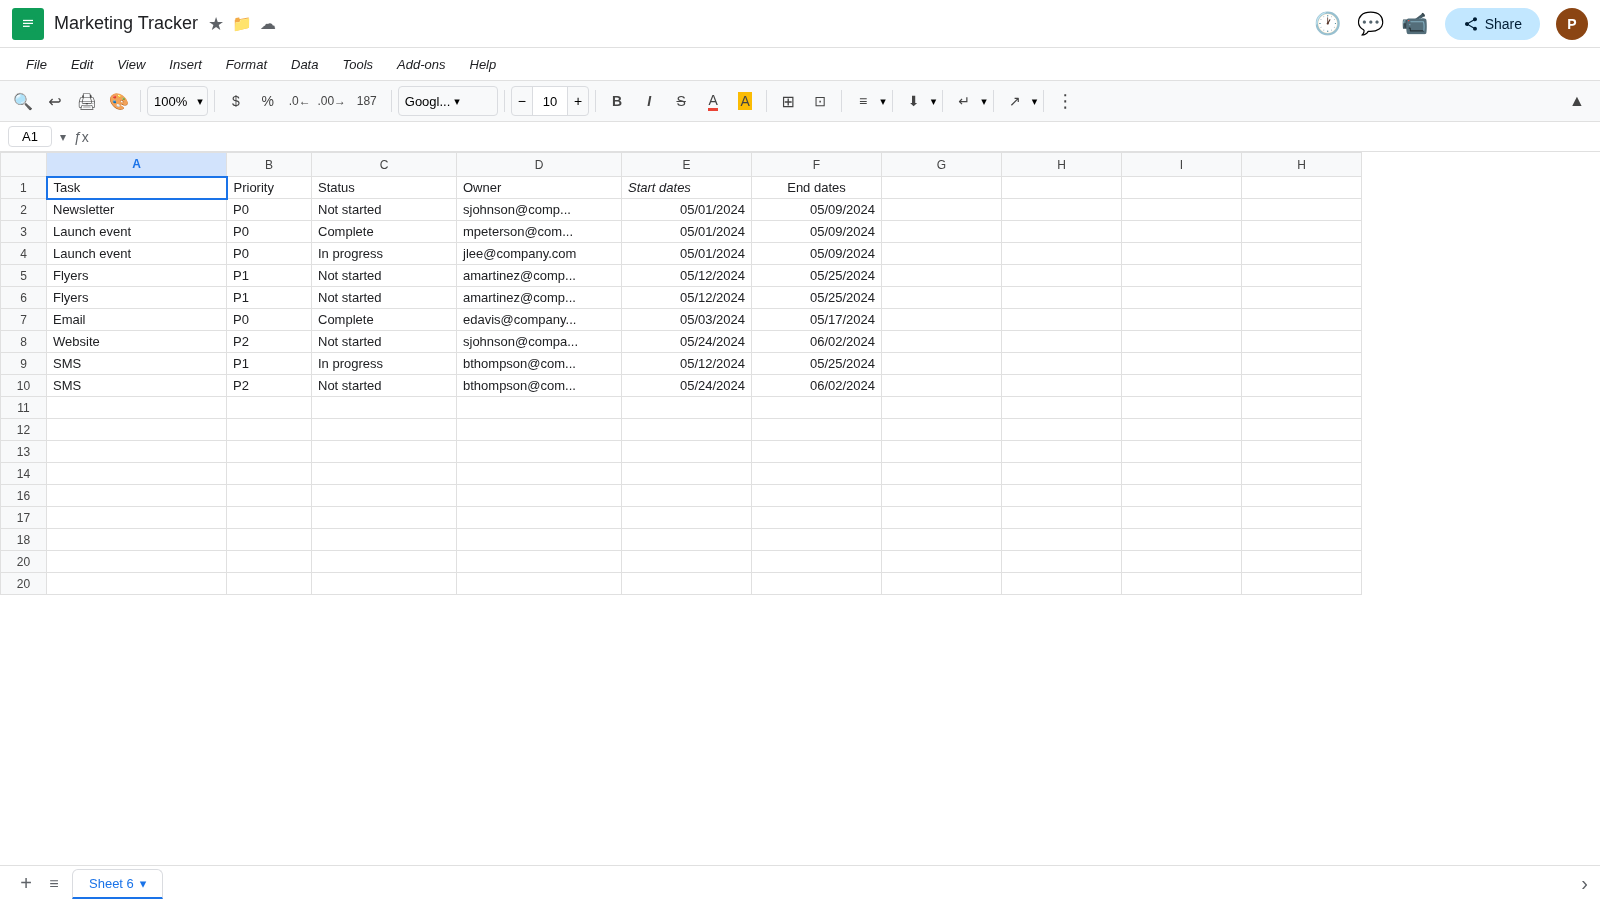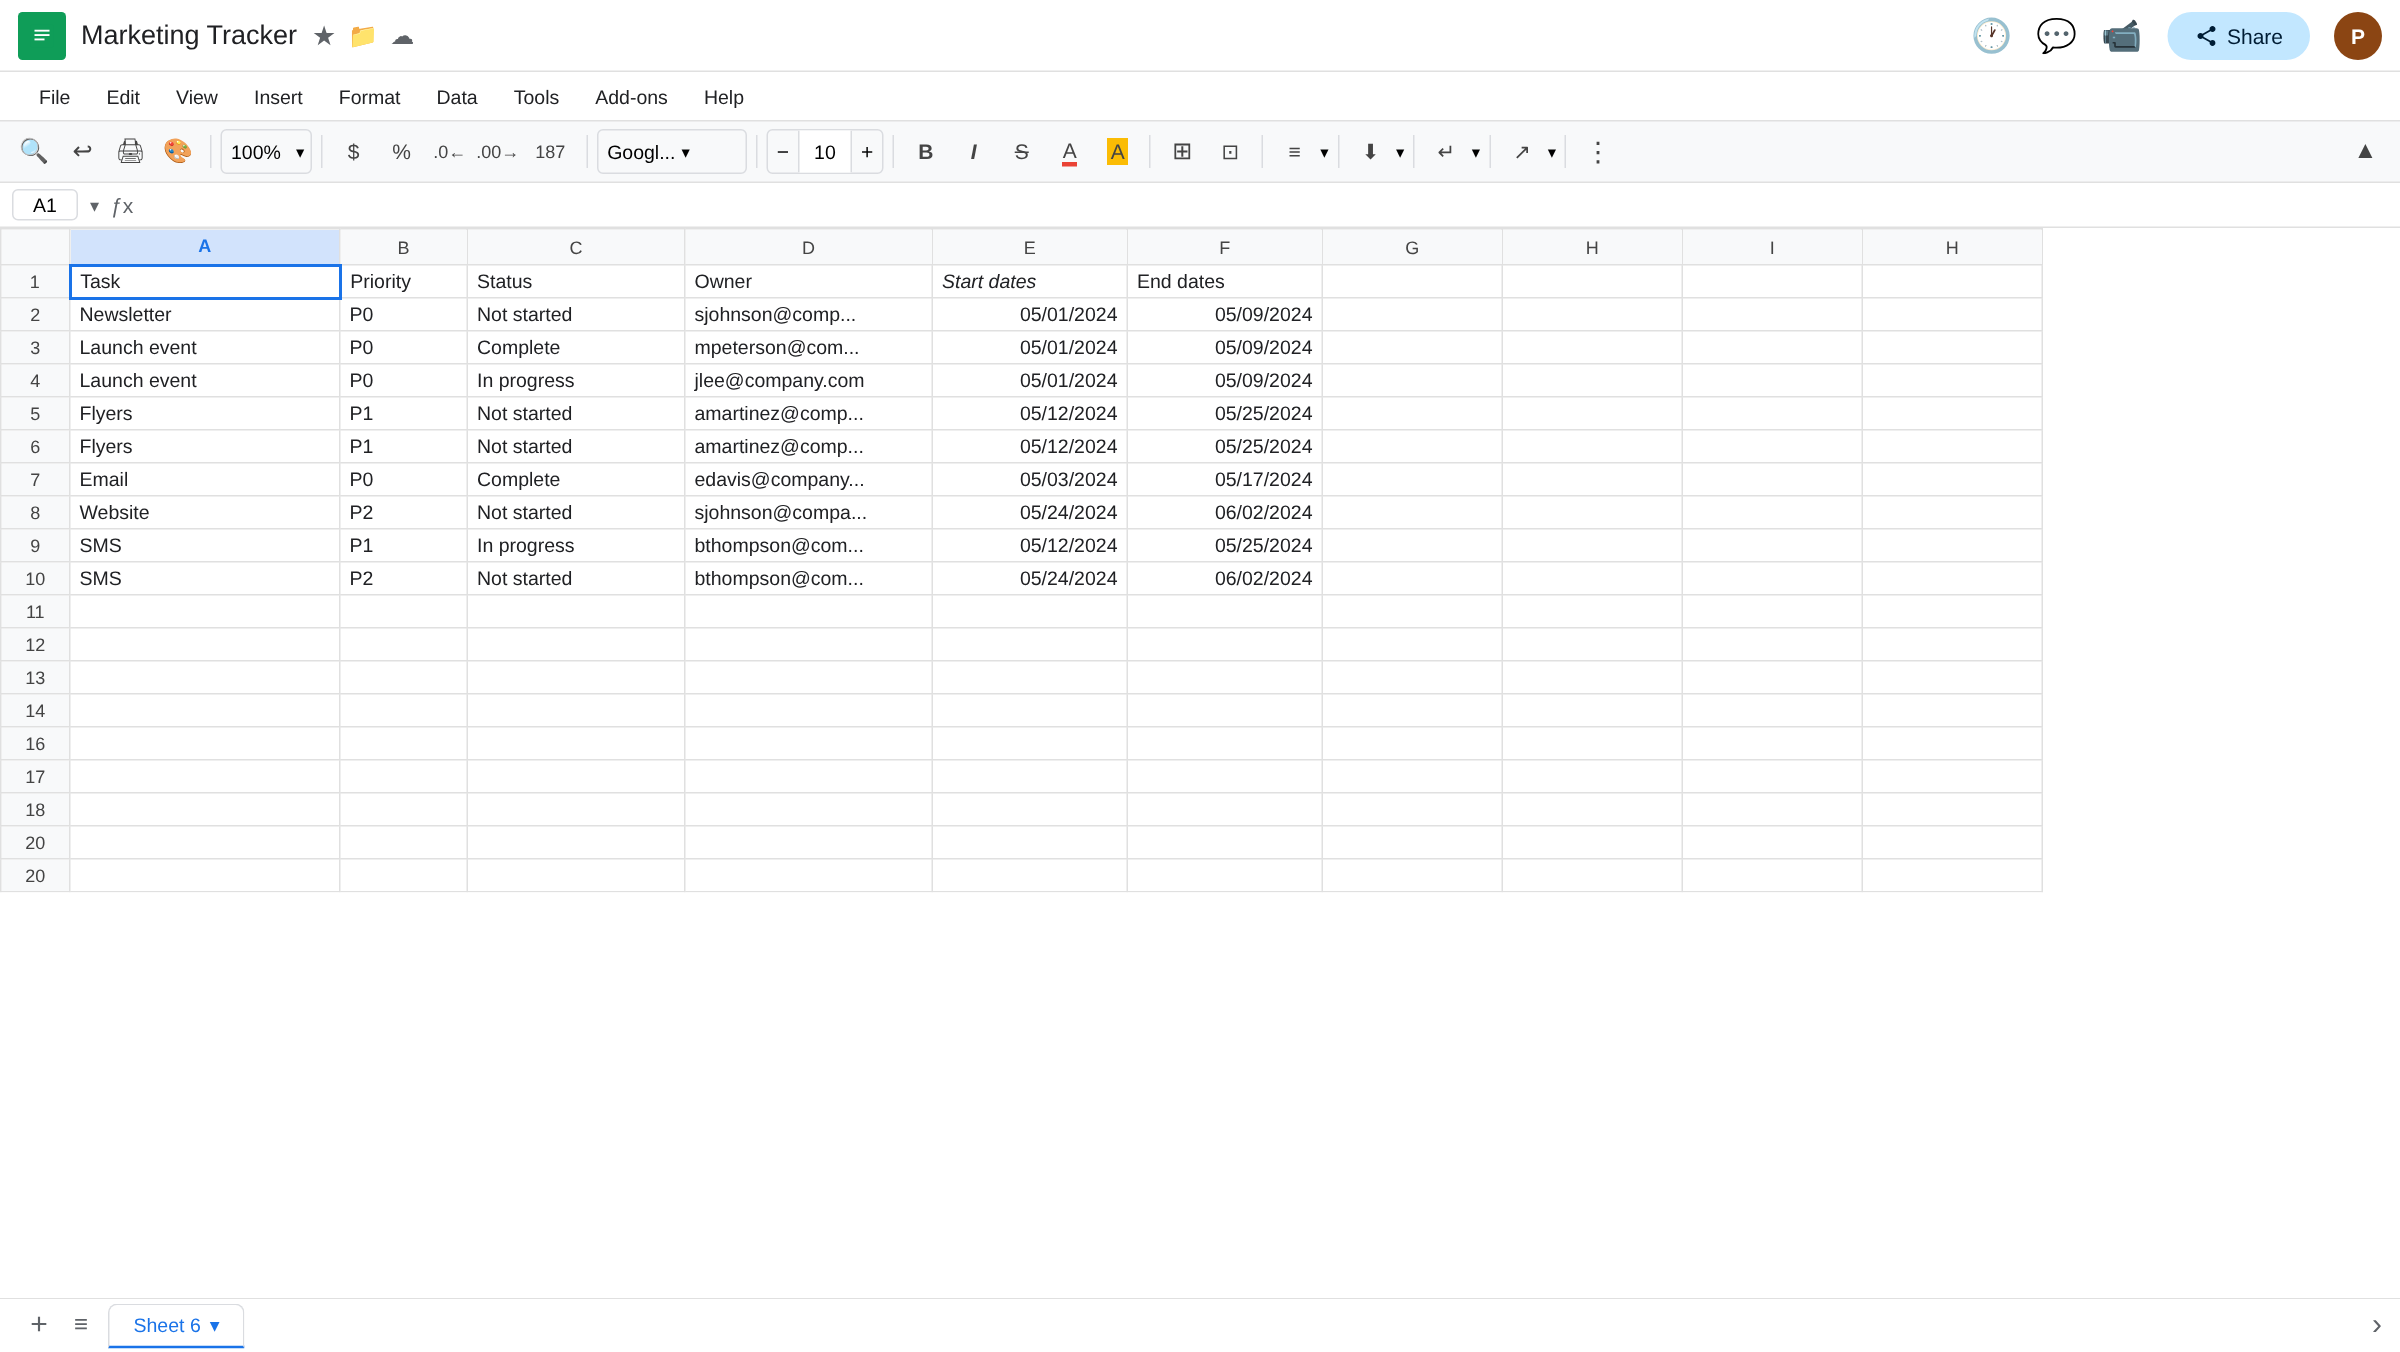--- a/index.html
+++ b/index.html
@@ -59,20 +59,21 @@
     .title-icon-btn { color: #5f6368; font-size: 20px; cursor: pointer; }
 
     
     #menu-bar {
       display: flex;
       align-items: center;
       height: 32px;
       padding: 0 16px;
       gap: 4px;
       background: #fff;
+      font-style: italic;
     }
     .menu-item {
       padding: 4px 10px;
       font-size: 13px;
       color: #202124;
       cursor: pointer;
       border-radius: 4px;
     }
 
     
@@ -406,21 +407,21 @@
         </tr>
       </thead>
       <tbody id="sheet-body">
       <tr>
             <td class="row-header">1</td>
             <td class="cell header-row selected" style="border-color: rgb(26, 115, 232);">Task</td>
             <td class="cell header-row" style="text-align: left;">Priority</td>
             <td class="cell header-row">Status</td>
             <td class="cell header-row">Owner</td>
             <td class="cell header-row" style=" font-style: italic;">Start dates</td>
-            <td class="cell header-row" style="text-align: left;">End dates</td>
+            <td class="cell header-row" style="text-align: center;">End dates</td>
             <td class="cell header-row"></td>
             <td class="cell header-row"></td>
             <td class="cell header-row"></td>
             <td class="cell header-row"></td>
           </tr>
           <tr>
             <td class="row-header">2</td>
             <td class="cell">Newsletter</td>
             <td class="cell" style="text-align: left;">P0</td>
             <td class="cell">Not started</td>

